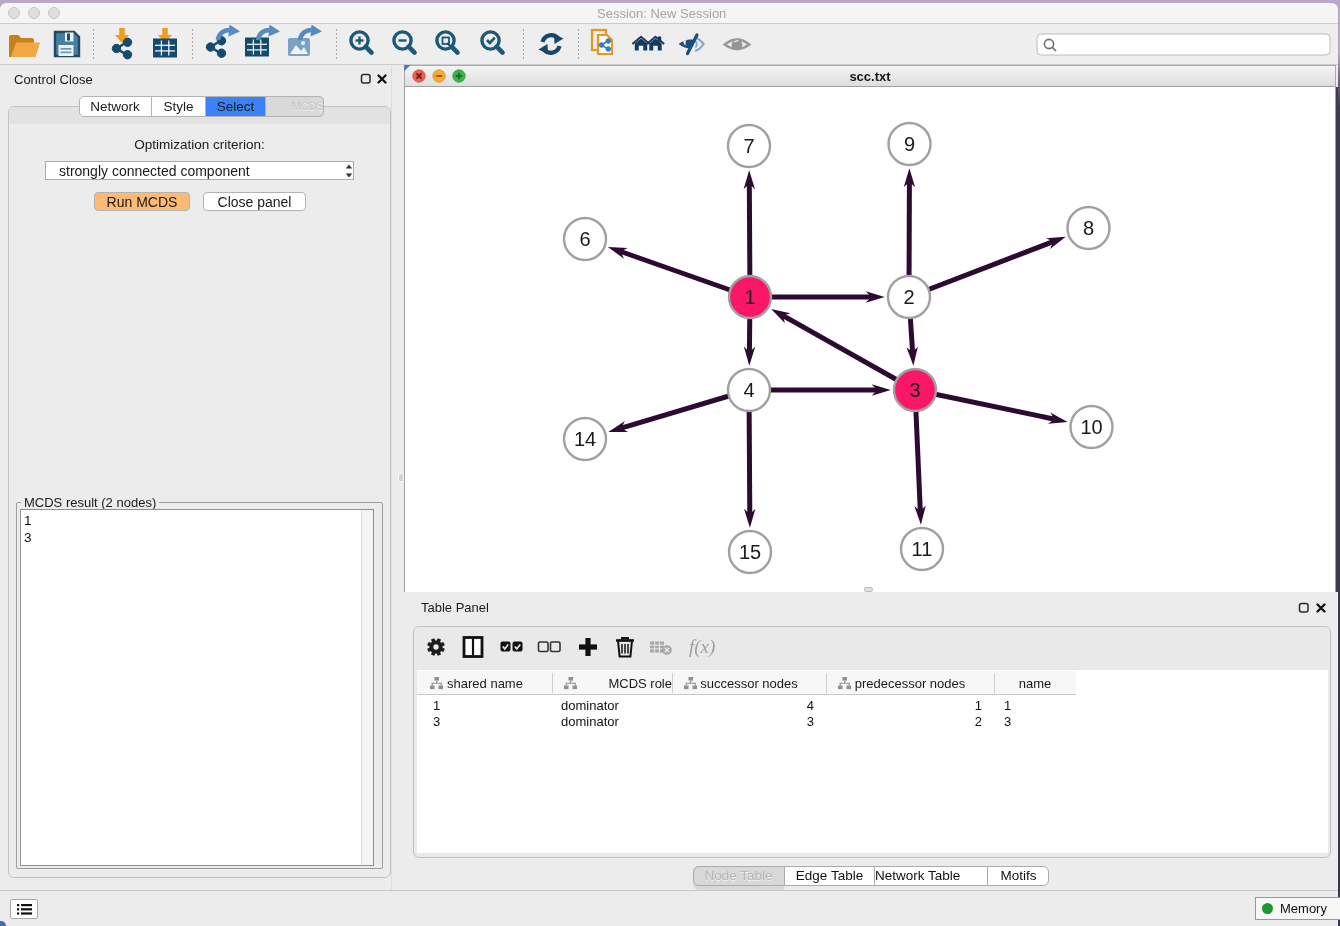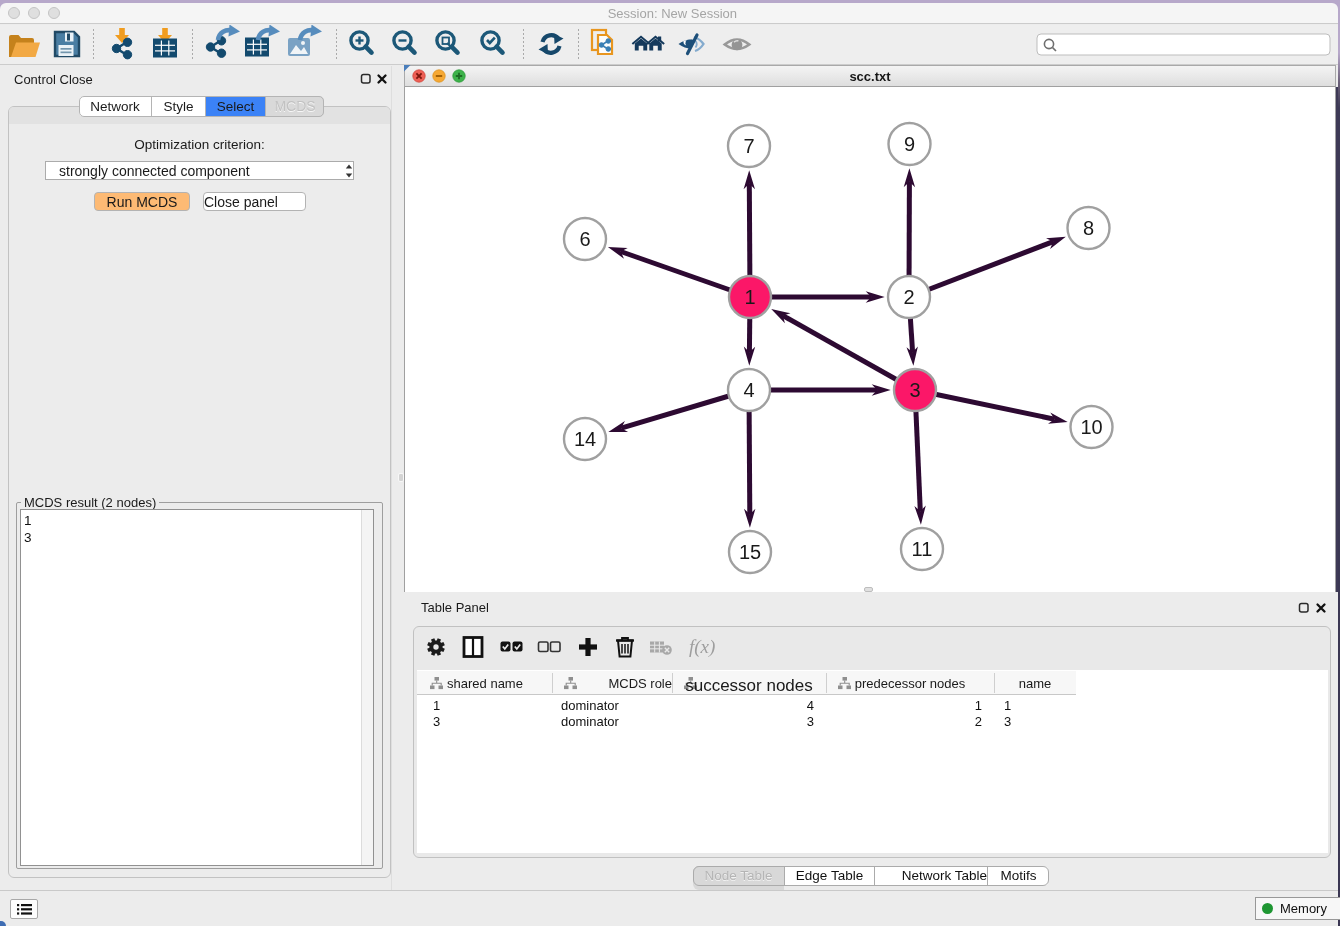--- a/index.html
+++ b/index.html
@@ -8,21 +8,21 @@
 .txt { position:absolute; white-space:nowrap; }
 
 </style></head><body>
 <div style="position:absolute;left:0;top:0;width:1340px;height:12px;background:#b7a8ca"></div>
 <div style="position:absolute;left:1338px;top:3px;width:2px;height:923px;background:linear-gradient(#b7a8ca 0px,#b7a8ca 50px,#6a5f78 80px,#3e3a56 105px,#3a3652 100%)"></div>
 <div style="position:absolute;left:1336px;top:87px;width:2px;height:505px;background:#3e3a56"></div>
 <div style="position:absolute;left:0;top:3px;width:1338px;height:21px;background:#f5f5f5;border-bottom:1px solid #cbcbcb;border-radius:6px 6px 0 0"></div>
 <div style="position:absolute;left:8px;top:7px;width:12px;height:12px;border-radius:50%;background:#dfdfdf;border:1px solid #c3c3c3"></div>
 <div style="position:absolute;left:28px;top:7px;width:12px;height:12px;border-radius:50%;background:#dfdfdf;border:1px solid #c3c3c3"></div>
 <div style="position:absolute;left:48px;top:7px;width:12px;height:12px;border-radius:50%;background:#dfdfdf;border:1px solid #c3c3c3"></div>
-<div class="txt" style="left:597px;top:6px;width:140px;text-align:right;font-size:13px;color:#a5a5a5">Session: New Session</div>
+<div class="txt" style="left:597px;top:6px;width:140px;text-align:left;font-size:13px;color:#a5a5a5">Session: New Session</div>
 <div style="position:absolute;left:0;top:25px;width:1338px;height:40px;background:#eeeeee;border-bottom:1px solid #cccccc"></div>
 <div style="position:absolute;left:93px;top:29px;width:1px;height:31px;background:repeating-linear-gradient(#aaa 0 2px,transparent 2px 4px)"></div>
 <div style="position:absolute;left:192px;top:29px;width:1px;height:31px;background:repeating-linear-gradient(#aaa 0 2px,transparent 2px 4px)"></div>
 <div style="position:absolute;left:336px;top:29px;width:1px;height:31px;background:repeating-linear-gradient(#aaa 0 2px,transparent 2px 4px)"></div>
 <div style="position:absolute;left:523px;top:29px;width:1px;height:31px;background:repeating-linear-gradient(#aaa 0 2px,transparent 2px 4px)"></div>
 <div style="position:absolute;left:578px;top:29px;width:1px;height:31px;background:repeating-linear-gradient(#aaa 0 2px,transparent 2px 4px)"></div>
 <svg width="1336" height="40" style="position:absolute;left:0;top:25px">
 <g transform="translate(8,6)">
 <path d="M1 6 q0 -2 2 -2 h7.5 l2.5 3 h11 q2 0 2 2 v17 h-25 z" fill="#c5821c"></path>
 <path d="M3 26 L8 11.5 h24 L27.5 26 z" fill="#f2a944"></path>
@@ -184,36 +184,36 @@
 <div style="position:absolute;left:79px;top:96px;width:72px;height:21px;background:#ffffff;border-radius:5px 0 0 5px">
     <div style="text-align:center;font-size:13.5px;line-height:21px;color:#1a1a1a;">Network</div>
   </div>
 <div style="position:absolute;left:151px;top:96px;width:54px;height:21px;background:#ffffff;border-left:1px solid #b4b4b4;border-radius:0">
     <div style="text-align:center;font-size:13.5px;line-height:21px;color:#1a1a1a;">Style</div>
   </div>
 <div style="position:absolute;left:205px;top:96px;width:60px;height:21px;background:#3b82f6;border-left:1px solid #b4b4b4;border-radius:0">
     <div style="text-align:center;font-size:13.5px;line-height:21px;color:#1a1a1a;">Select</div>
   </div>
 <div style="position:absolute;left:265px;top:96px;width:59px;height:21px;background:#d9d9d9;border-left:1px solid #b4b4b4;border-radius:0 5px 5px 0">
-    <div style="text-align:center;font-size:14px;line-height:21px;color:#c2c2c2;text-shadow:0 1px 0 #f6f6f6;border-radius:9px;">MCDS</div>
+    <div style="text-align:right;font-size:11px;line-height:21px;color:#c2c2c2;text-shadow:0 1px 0 #f6f6f6;border-radius:9px;">MCDS</div>
   </div>
 <div style="position:absolute;left:79px;top:96px;width:245px;height:21px;border:1px solid #b4b4b4;border-radius:5px;pointer-events:none"></div>
 <div class="txt" style="left:8px;top:137px;width:383px;text-align:center;font-size:13.5px;color:#1a1a1a">Optimization criterion:</div>
 <div style="position:absolute;left:45px;top:161px;width:309px;height:19px;background:#fff;border:1px solid #ababab;border-radius:0">
     <div style="font-size:14px;line-height:18px;color:#1a1a1a;padding-left:13px">strongly connected component</div>
   </div>
 <svg width="14" height="16" style="position:absolute;left:342px;top:163px">
 <path d="M7 1.5 L10.2 5.5 H3.8 z" fill="#333"></path>
     <path d="M7 14.5 L3.8 10.5 H10.2 z" fill="#333"></path>
   </svg>
 <div style="position:absolute;left:94px;top:192px;width:96px;height:19px;background:#fdba74;border:1px solid #b3b3b3;border-radius:4px">
     <div style="text-align:center;font-size:14px;line-height:18px;color:#1a1a1a">Run MCDS</div>
   </div>
 <div style="position:absolute;left:203px;top:192px;width:103px;height:19px;background:#fff;border:1px solid #b3b3b3;border-radius:4px">
-    <div style="font-size:14px;line-height:18px;color:#1a1a1a">Close panel</div>
+    <div style="text-align:center;font-size:14px;line-height:18px;color:#1a1a1a">Close panel</div>
   </div>
 <div style="position:absolute;left:16px;top:502px;width:367px;height:367px;border:1px solid #9e9e9e;border-radius:2px"></div>
 <div style="position:absolute;left:21px;top:495px;background:#ececec;padding:0 3px;font-size:13px;color:#1a1a1a">MCDS result (2 nodes)</div>
 <div style="position:absolute;left:20px;top:509px;width:354px;height:357px;background:#ffffff;border:1px solid #919191"></div>
 <div style="position:absolute;left:361px;top:510px;width:12px;height:355px;background:#f4f4f4;border-left:1px solid #dcdcdc"></div>
 <div class="txt" style="left:24px;top:513px;font-size:13.5px;color:#111;line-height:16.5px;white-space:pre">1
 3</div>
 <div style="position:absolute;left:404px;top:65px;width:932px;height:22px;background:linear-gradient(#f4f4f4,#dedede);border:1px solid #a9a9a9;border-bottom:1px solid #a0a0a0"></div>
 <svg width="8" height="8" style="position:absolute;left:404px;top:65px">
     <path d="M0 0 h6.5 L0 6.5 z" fill="#4a7ebb"></path>
@@ -370,21 +370,21 @@
 <div class="txt" style="left:552px;top:676px;width:120px;text-align:right;font-size:13px;color:#1a1a1a">MCDS role</div>
 <div style="position:absolute;left:672px;top:673px;width:1px;height:20px;background:#cfcfcf"></div>
 <svg width="13" height="13" style="position:absolute;left:684px;top:677px">
     <g fill="#8f8f8f">
       <rect x="4.5" y="0" width="4.5" height="3.6"></rect>
       <rect x="0" y="8.5" width="4.5" height="3.6"></rect>
       <rect x="8.5" y="8.5" width="4.5" height="3.6"></rect>
     </g>
     <path d="M6.7 3.6 v2.6 M2.2 8.5 v-2.3 h9 v2.3" stroke="#8f8f8f" fill="none" stroke-width="1.1"></path>
   </svg>
-<div class="txt" style="left:672px;top:676px;width:154px;text-align:center;font-size:17px;color:#1a1a1a">successor nodes</div>
+<div class="txt" style="left:672px;top:676px;width:154px;text-align:center;font-size:13px;color:#1a1a1a">successor nodes</div>
 <div style="position:absolute;left:826px;top:673px;width:1px;height:20px;background:#cfcfcf"></div>
 <svg width="13" height="13" style="position:absolute;left:838px;top:677px">
     <g fill="#8f8f8f">
       <rect x="4.5" y="0" width="4.5" height="3.6"></rect>
       <rect x="0" y="8.5" width="4.5" height="3.6"></rect>
       <rect x="8.5" y="8.5" width="4.5" height="3.6"></rect>
     </g>
     <path d="M6.7 3.6 v2.6 M2.2 8.5 v-2.3 h9 v2.3" stroke="#8f8f8f" fill="none" stroke-width="1.1"></path>
   </svg>
 <div class="txt" style="left:826px;top:676px;width:168px;text-align:center;font-size:13px;color:#1a1a1a">predecessor nodes</div>
@@ -401,21 +401,21 @@
 <div class="txt" style="left:826px;top:714px;width:156px;text-align:right;font-size:13px;color:#111">2</div>
 <div class="txt" style="left:1004px;top:714px;font-size:13px;color:#111">3</div>
 <div style="position:absolute;left:693px;top:866px;width:356px;height:20px;background:#ffffff;border:1px solid #ababab;border-radius:6px"></div>
 <div style="position:absolute;left:693px;top:866px;width:91px;height:24px;background:#d8d8d8;border-radius:6px 0 0 6px">
     <div style="text-align:center;font-size:13.5px;line-height:20px;color:#b5b5b5;text-shadow:0 1px 0 #f2f2f2;">Node Table</div>
   </div>
 <div style="position:absolute;left:784px;top:866px;width:90px;height:20px;background:#ffffff;border-left:1px solid #ababab;border-radius:0">
     <div style="text-align:center;font-size:13.5px;line-height:20px;color:#111;">Edge Table</div>
   </div>
 <div style="position:absolute;left:874px;top:866px;width:113px;height:20px;background:#ffffff;border-left:1px solid #ababab;border-radius:0">
-    <div style="text-align:right;font-size:13.5px;line-height:20px;color:#111;">Network Table</div>
+    <div style="text-align:left;font-size:13.5px;line-height:20px;color:#111;">Network Table</div>
   </div>
 <div style="position:absolute;left:987px;top:866px;width:62px;height:20px;background:#ffffff;border-left:1px solid #ababab;border-radius:0 6px 6px 0">
     <div style="text-align:center;font-size:13.5px;line-height:20px;color:#111;">Motifs</div>
   </div>
 <div style="position:absolute;left:693px;top:866px;width:356px;height:20px;border:1px solid #ababab;border-radius:6px;pointer-events:none"></div>
 <div style="position:absolute;left:0;top:890px;width:1338px;height:1px;background:#c9c9c9"></div>
 <div style="position:absolute;left:10px;top:899px;width:28px;height:20px;background:#fdfdfd;border:1px solid #a8a8a8;border-radius:2px"></div>
 <div style="position:absolute;left:0;top:921px;width:6px;height:5px;background:#3f6db3;border-radius:0 5px 0 0"></div>
 <svg width="15" height="11" style="position:absolute;left:17px;top:904px">
     <g fill="#111">

